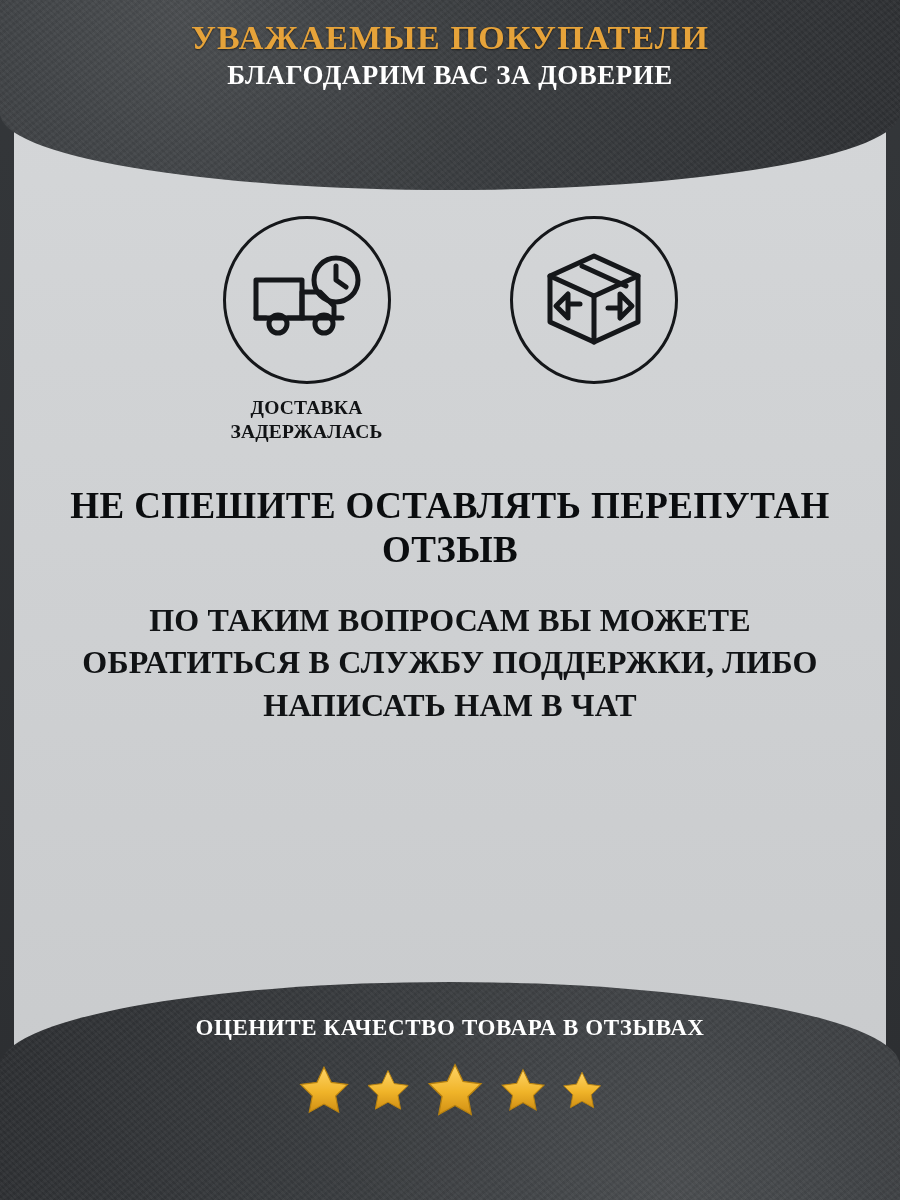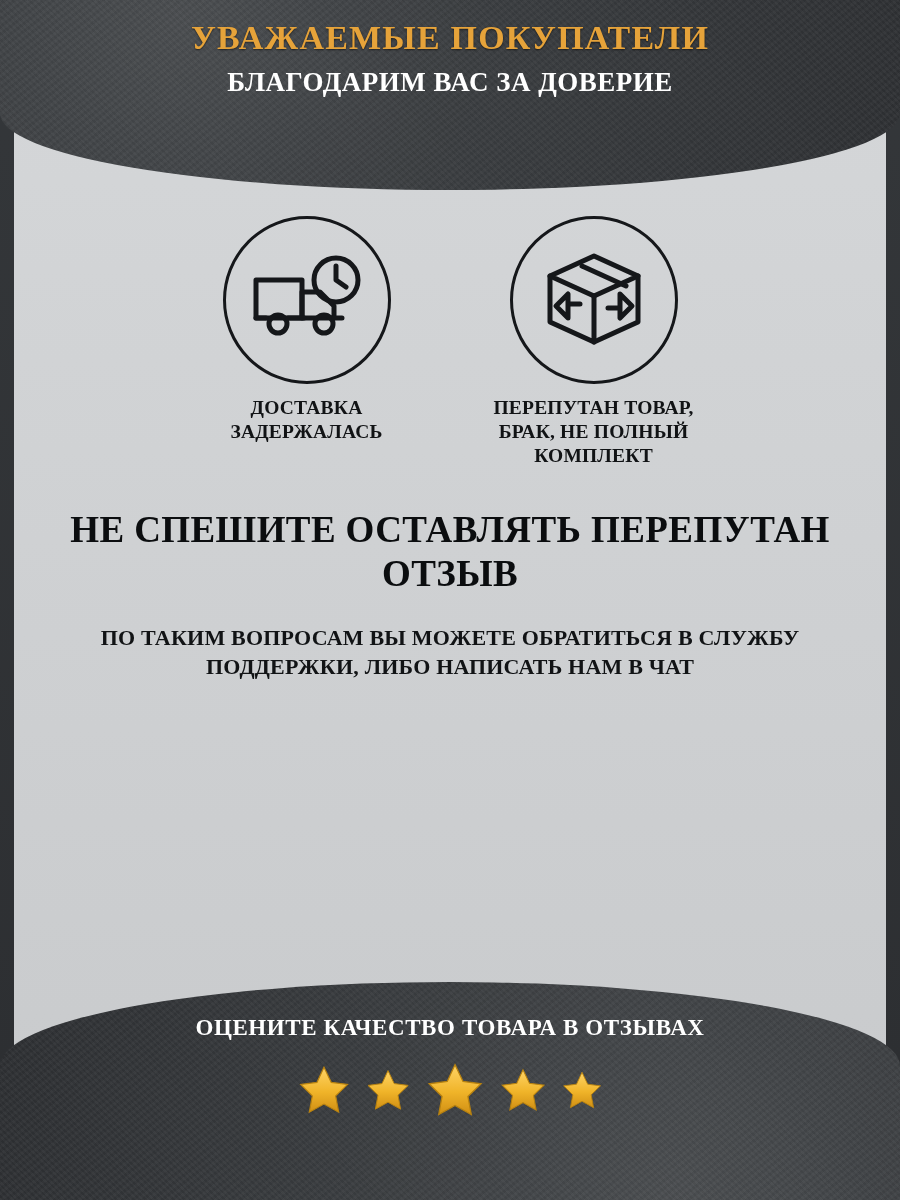--- a/index.html
+++ b/index.html
@@ -49,21 +49,21 @@
   }
   .header-title {
     color: #e6a33a;
     font-size: 34px;
     font-weight: bold;
     letter-spacing: 1.2px;
     line-height: 1.08;
     text-shadow: 0 1px 2px rgba(0,0,0,0.55);
   }
   .header-sub {
-    margin-top: 10px;
+    margin-top: 3px;
     color: #ffffff;
     font-size: 27px;
     font-weight: bold;
     line-height: 1.18;
     letter-spacing: 0.5px;
   }
 
   
   .rail {
     position: absolute;
@@ -132,21 +132,21 @@
     font-size: 37px;
     font-weight: bold;
     color: #0b0d0f;
     line-height: 1.2;
     letter-spacing: 0.4px;
   }
 
   .support {
     margin: 26px auto 0;
     width: 800px;
-    font-size: 22px;
+    font-size: 32px;
     font-weight: bold;
     color: #111315;
     line-height: 1.33;
     letter-spacing: 0.2px;
   }
 
   
   .footer-band {
     position: absolute;
     left: 0;
@@ -228,21 +228,20 @@
         <div class="icon-circle">
           <svg width="116" height="108" viewBox="0 0 116 108" fill="none" stroke="#15171a" stroke-width="5" stroke-linecap="round" stroke-linejoin="round" aria-hidden="true">
             <path d="M14 30 L58 10 L102 30 L58 50 Z"></path>
             <path d="M14 30 v46 L58 96 V50"></path>
             <path d="M102 30 v46 L58 96"></path>
             <path d="M46 20 L90 40"></path>
             <path d="M44 58 h-12 v14 l-12 -12 12 -12 v10"></path>
             <path d="M72 62 h12 v-14 l12 12 -12 12 v-10"></path>
           </svg>
         </div>
-        <div class="icon-caption">ПЕРЕПУТАН ТОВАР, БРАК, НЕ ПОЛНЫЙ КОМПЛЕКТ</div>
       </div>
 
 
     </div>
 
     <div class="headline">НЕ СПЕШИТЕ ОСТАВЛЯТЬ ПЕРЕПУТАН ОТЗЫВ</div>
     <div class="support">ПО ТАКИМ ВОПРОСАМ ВЫ МОЖЕТЕ ОБРАТИТЬСЯ В СЛУЖБУ ПОДДЕРЖКИ, ЛИБО НАПИСАТЬ НАМ В ЧАТ</div>
   </div>
 
   <div class="footer-band">

